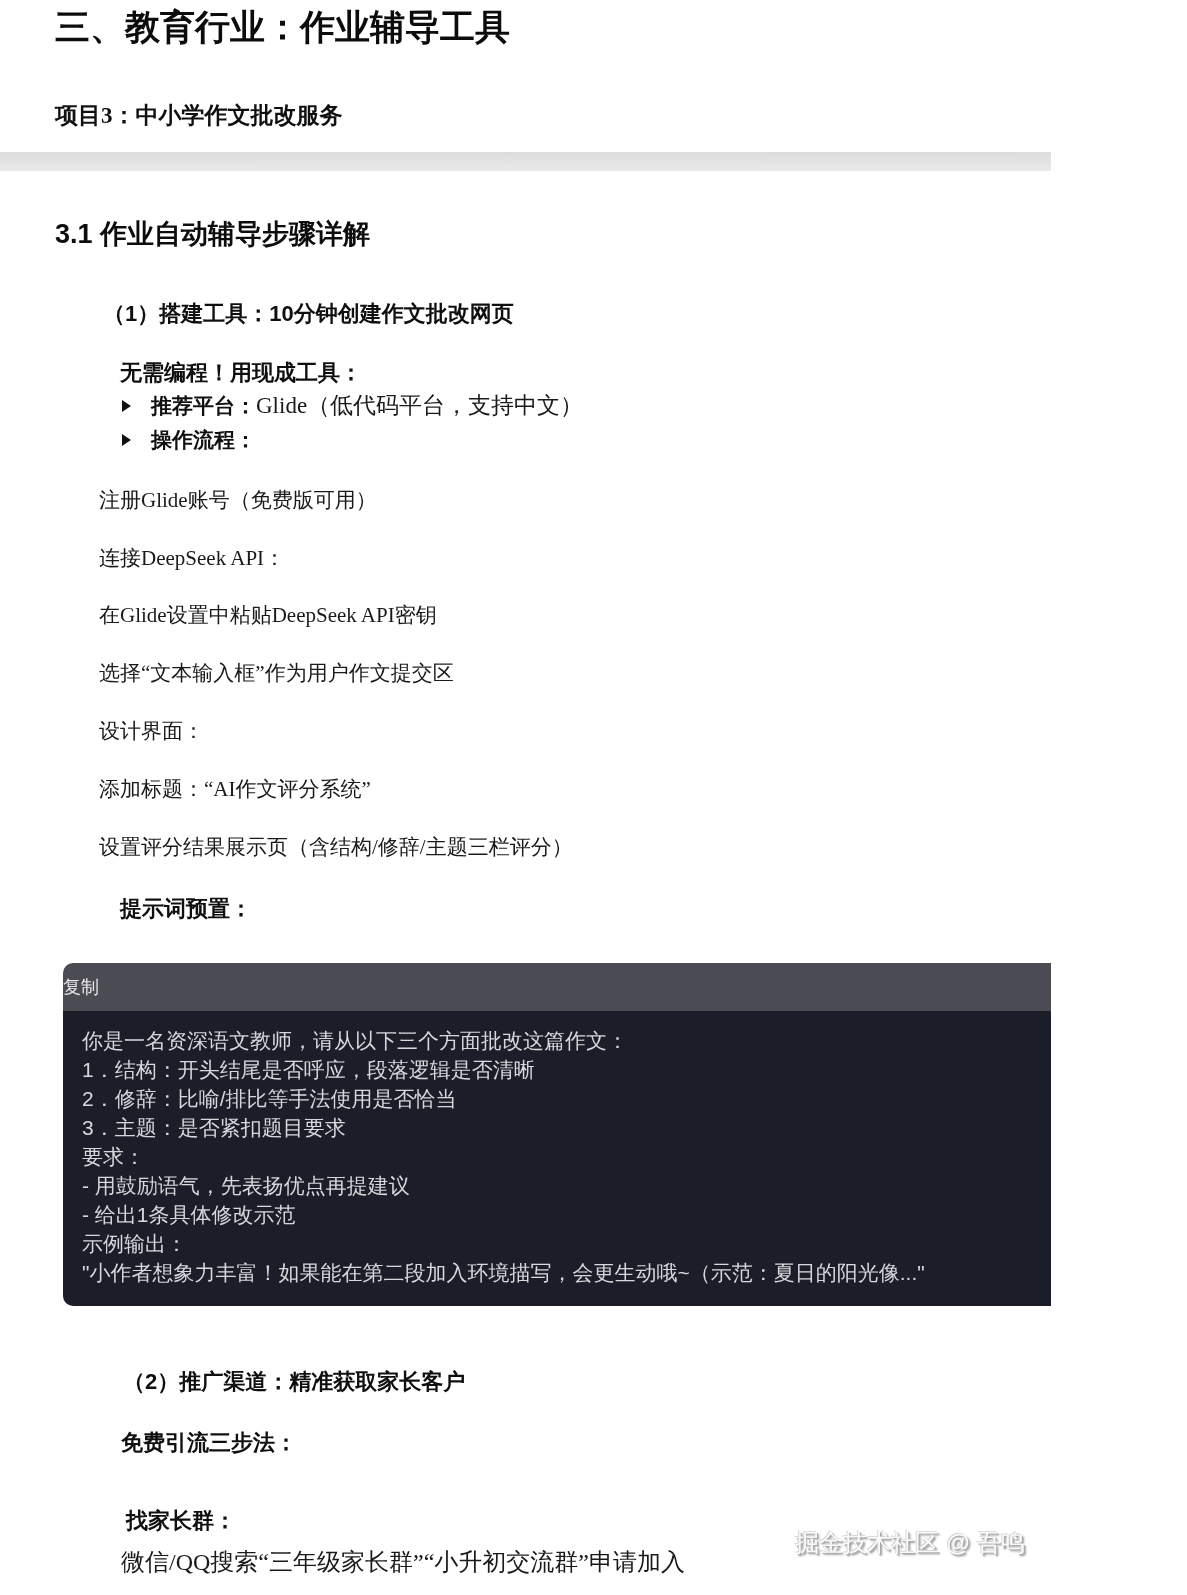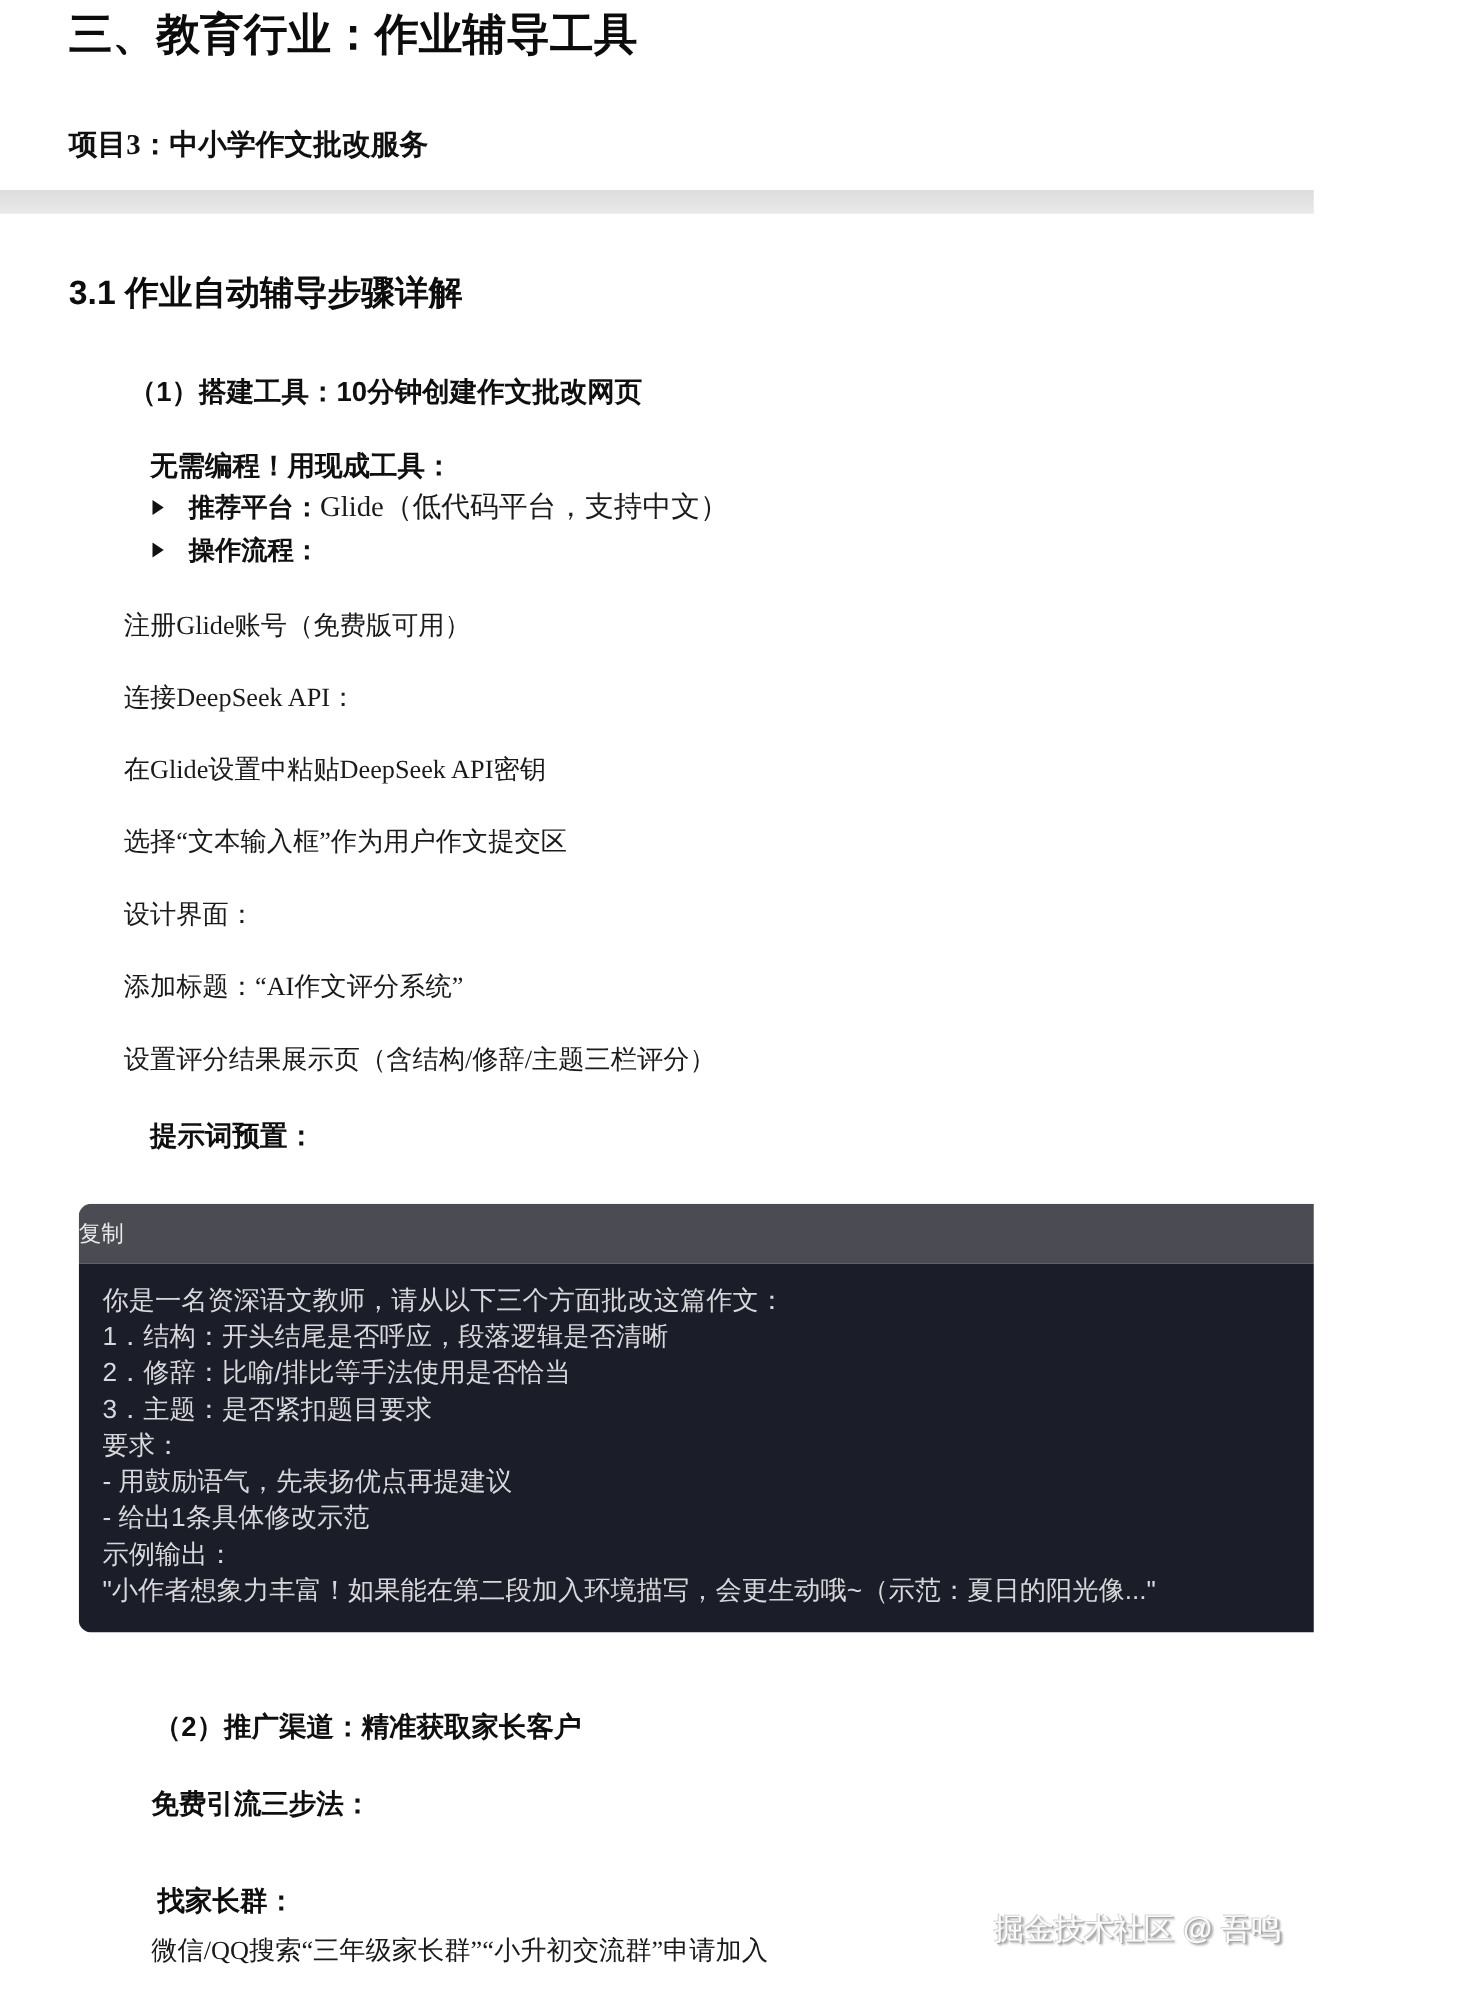--- a/index.html
+++ b/index.html
@@ -82,21 +82,21 @@
   .codeblock .cb-body {
     background: #1b1e28;
     padding: 15px 20px 19px 19px;
   }
   .code-line {
     font-family: "Liberation Sans", "DejaVu Sans", sans-serif;
     font-size: 21px; line-height: 29px; color: #d7d8db;
     white-space: nowrap;
   }
 
-  .s2-step { left: 121px; top: 1546px; font-size: 21px; color: #1a1a1a; }
+  .s2-step { left: 121px; top: 1546px; font-size: 24px; color: #1a1a1a; }
 
   .watermark {
     right: 26px; top: 1527px;
     font-family: "Liberation Sans", "DejaVu Sans", sans-serif;
     font-size: 24px; color: #fbfbfb;
     text-shadow: -1px -1px 0 #d6d6d6, 1px 1px 0 #a9a9a9, 2px 2px 2px #8f8f8f;
   }
 </style>
 </head>
 <body>

